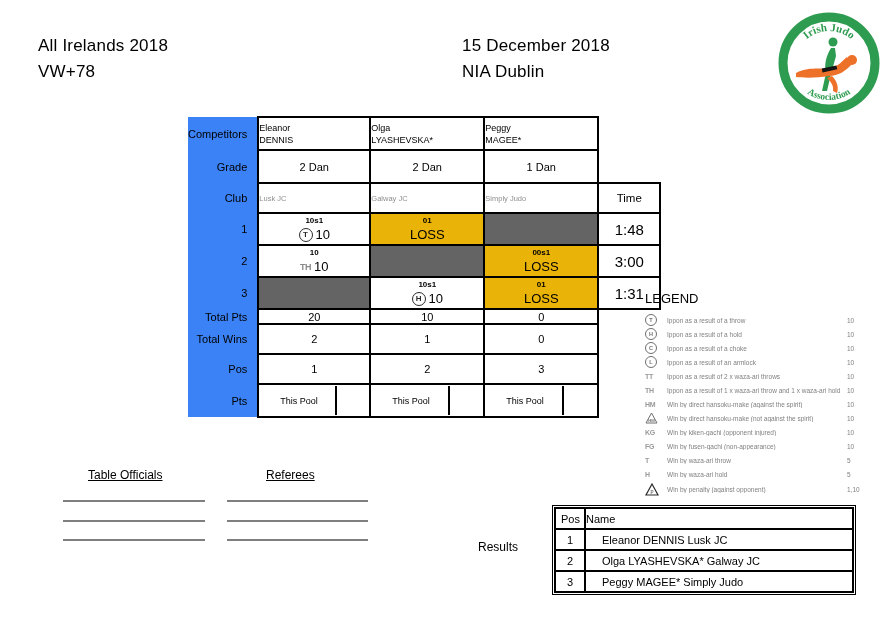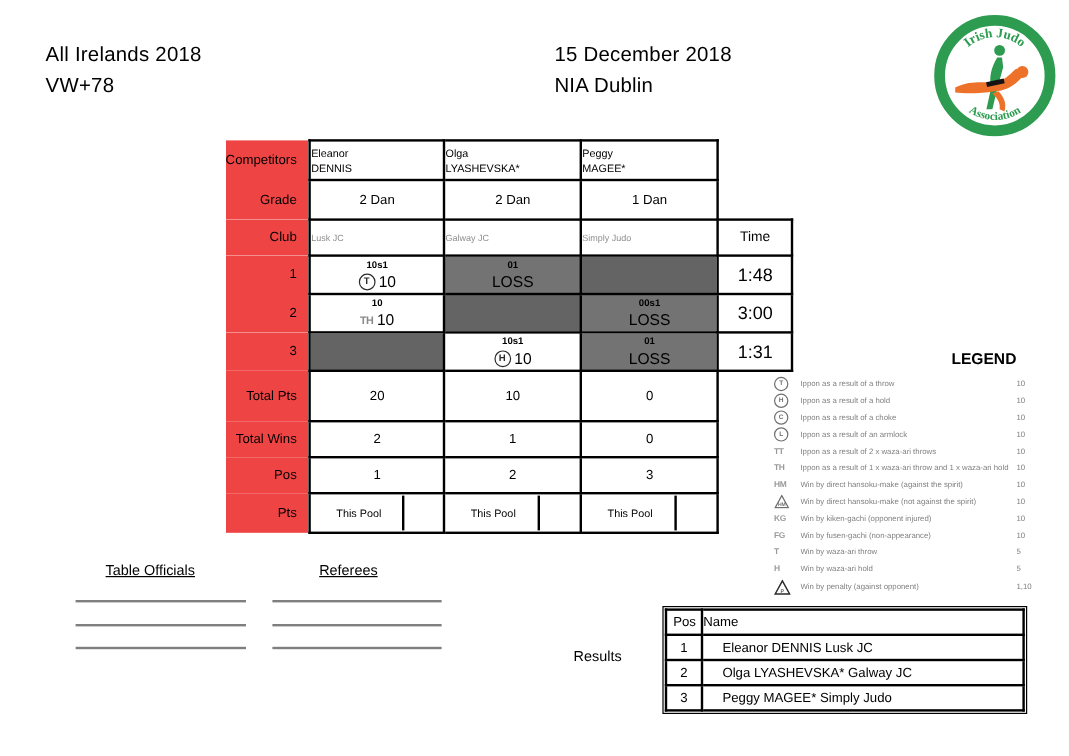--- a/index.html
+++ b/index.html
@@ -10,44 +10,44 @@
   .hdr{position:absolute;font-size:17px;letter-spacing:.2px;white-space:nowrap}
   .hdr.t1{left:38px;top:36px}
   .hdr.t2{left:38px;top:62px}
   .hdr.t3{left:462px;top:36px}
   .hdr.t4{left:462px;top:62px}
   .logo{position:absolute;left:778px;top:12px}
 
   
   table.pool{position:absolute;left:188px;top:116px;border-collapse:collapse;table-layout:fixed}
   table.pool td{border:2px solid #000;padding:0;overflow:hidden;vertical-align:middle}
-  table.pool td.lab{border:0 none;text-align:right;padding-right:10px;font-size:11px;background:#ef4444}
+  table.pool td.lab{border:0 none;text-align:right;padding-right:10px;font-size:11px;background:#3b82f6}
   table.pool td.ghost{border:0 none;background:#fff}
   td.cname{vertical-align:top;text-align:left;font-size:9px;line-height:12px;padding:3px 5px}
   td.cval{text-align:center;font-size:11px}
   td.club{font-size:7.5px;color:#8f8f8f;text-align:left;padding-left:6px}
   td.timehdr{text-align:center;font-size:11.5px}
   td.timeval{font-size:15px;text-align:center;padding-left:6px}
   td.match{vertical-align:top}
   .mtop{height:10px;font-size:8px;font-weight:bold;text-align:center;line-height:10px;padding-top:1px}
   .mmain{height:18px;display:flex;align-items:center;justify-content:center;gap:3px}
   .kcircle{display:inline-flex;align-items:center;justify-content:center;width:12px;height:12px;
            border:1px solid #2b2b2b;border-radius:50%;font-size:8px;font-weight:bold;color:#2b2b2b;flex:0 0 auto}
   .ktext{font-size:9px;font-weight:bold;color:#8a8a8a;letter-spacing:-.5px}
   .score{font-size:13px}
-  td.loss{background:#737373}
+  td.loss{background:#eab308}
   .losstext{font-size:13px}
   td.emptycell{background:#646464}
   .pts-split{display:flex;height:29px}
   .pts-left{width:50%;border-right:2px solid #000;display:flex;align-items:center;padding-left:21px;font-size:9px}
   .pts-right{flex:1}
 
   
   .legend{position:absolute;left:645px;top:291px;width:248px}
-  .legend .ltitle{width:202px;text-align:right;font-size:13px;font-weight:bold;margin-bottom:7px}
+  .legend .ltitle{width:202px;text-align:left;font-size:13px;font-weight:normal;margin-bottom:7px}
   .lrow{display:flex;align-items:center;height:14px}
   .lico{width:22px;display:flex;align-items:center}
   .lkc{display:inline-flex;align-items:center;justify-content:center;width:10px;height:10px;
        border:1px solid #6f6f6f;border-radius:50%;font-size:5.5px;font-weight:bold;color:#6f6f6f}
   .lkt{font-size:7px;font-weight:bold;color:#9a9a9a;letter-spacing:-.3px}
   .ldesc{flex:1;font-size:6.5px;color:#808080;white-space:nowrap;overflow:hidden}
   .lval{width:46px;font-size:6.5px;color:#808080;padding-left:4px}
 
   
   .siglabel{position:absolute;font-size:12px;text-decoration:underline;white-space:pre}
@@ -179,21 +179,21 @@
       </td>
       <td class="match loss">
         <div class="mtop">01</div>
         <div class="mmain">
               <span class="losstext">LOSS</span>
             </div>
       </td>
       <td class="timeval">1:31</td>
     </tr>
 
-    <tr style="height:42px">
+    <tr style="height:15px">
       <td class="lab">Total Pts</td>
       <td class="cval">20</td>
       <td class="cval">10</td>
       <td class="cval">0</td>
       <td class="ghost"></td>
     </tr>
 
     <tr style="height:30px">
       <td class="lab">Total Wins</td>
       <td class="cval">2</td>

